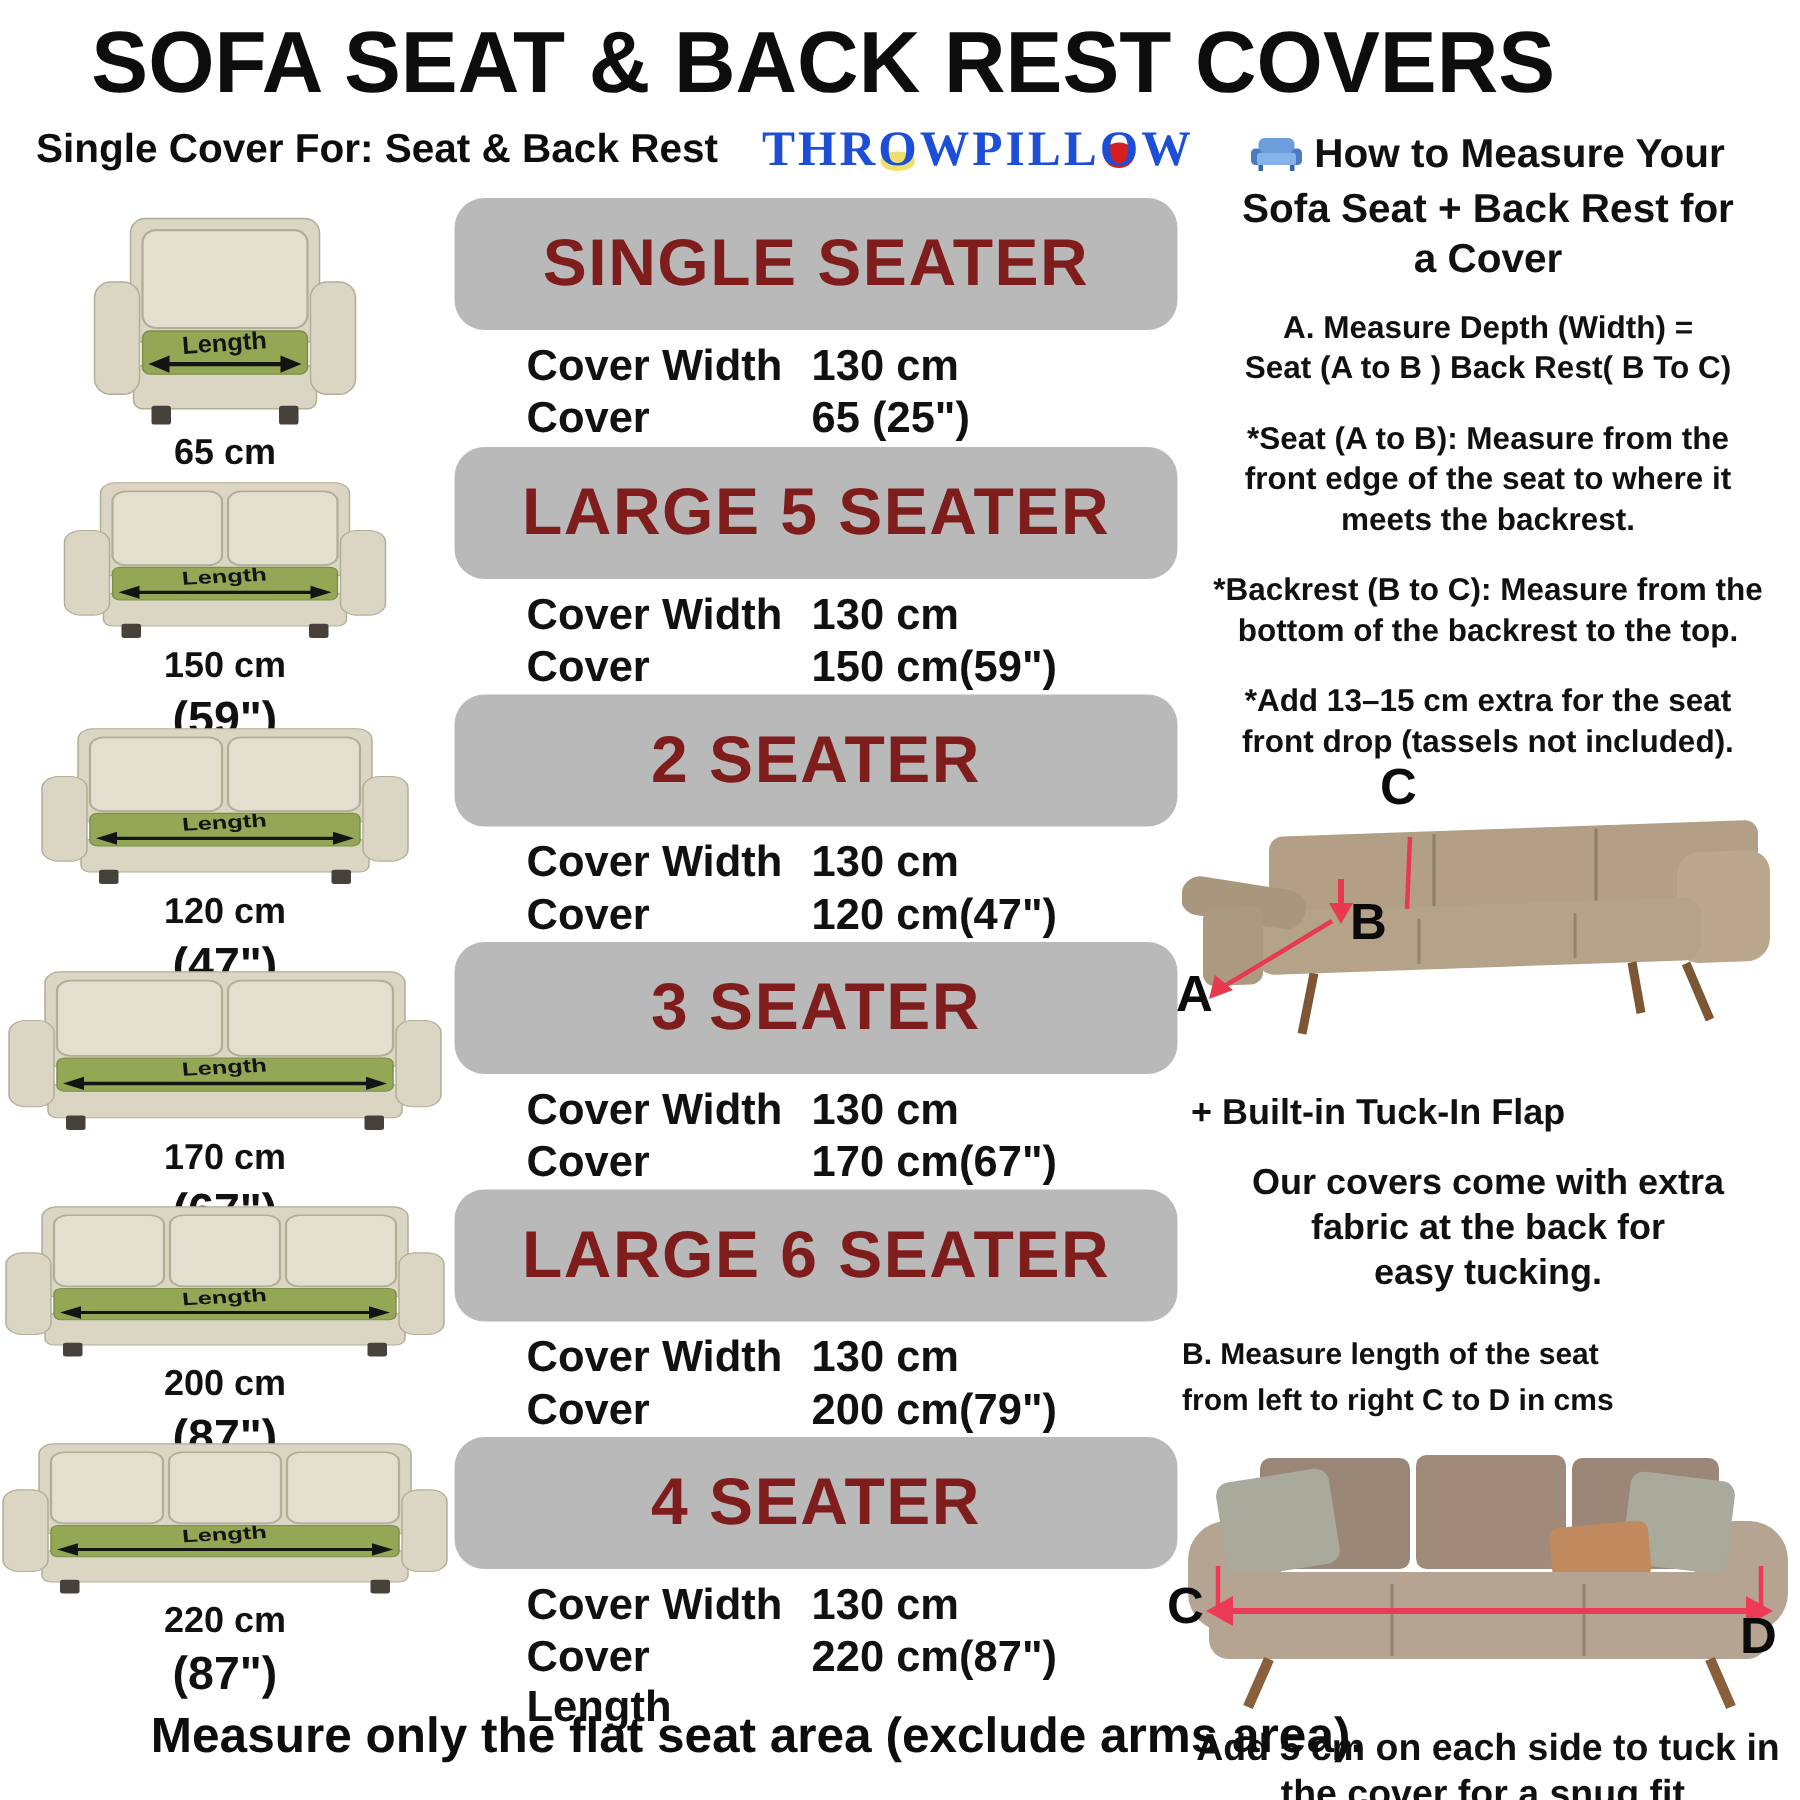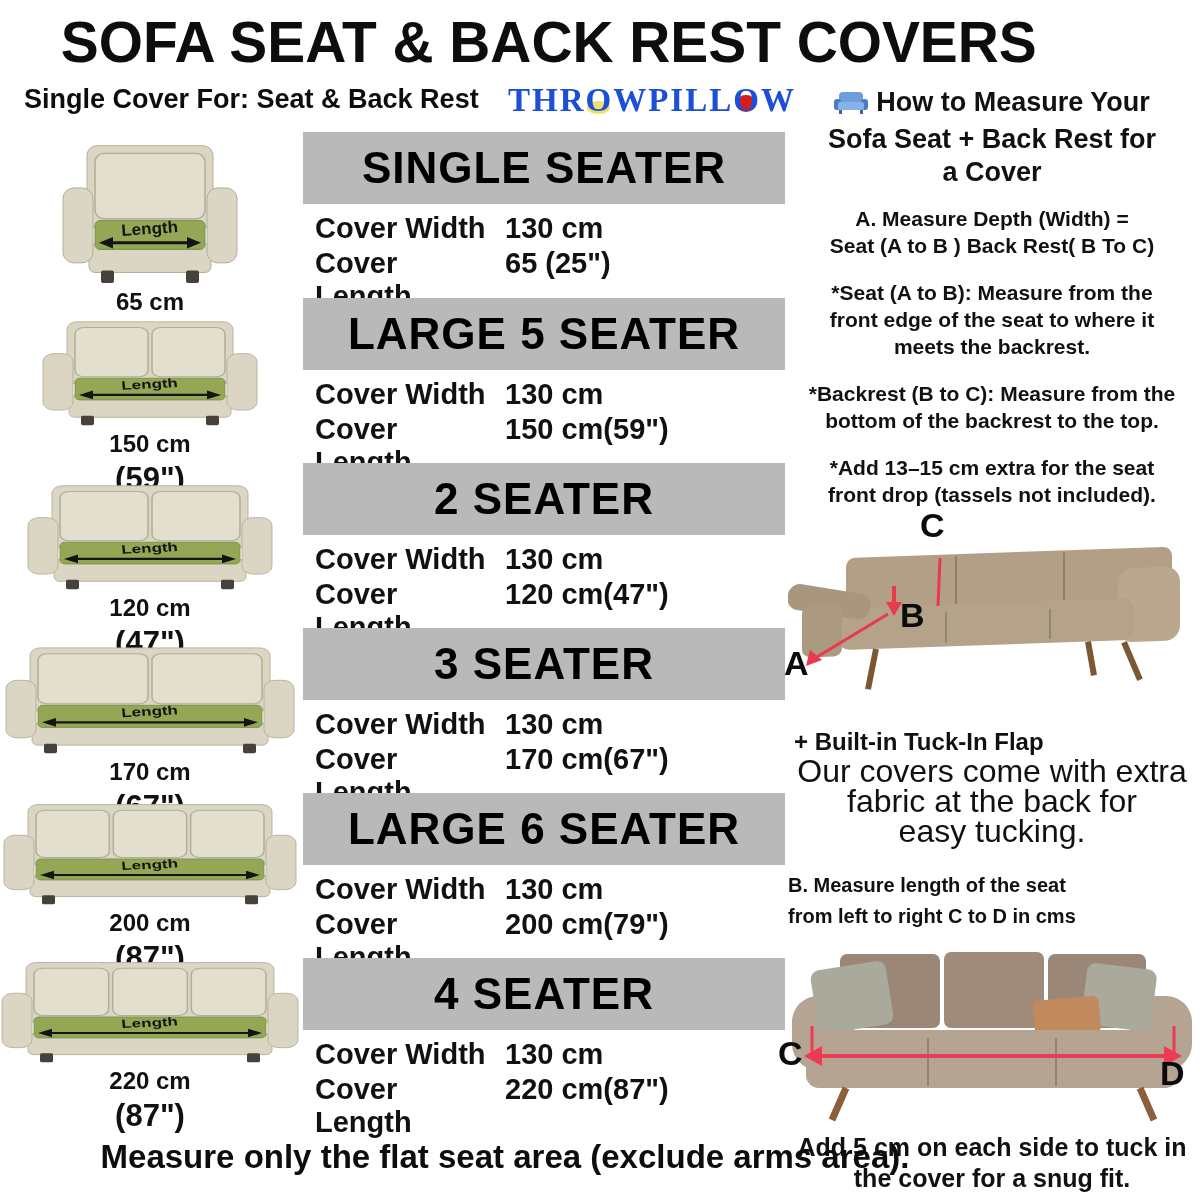--- a/index.html
+++ b/index.html
@@ -33,38 +33,38 @@
 
   
   .sofa-fig { position:absolute; left:0; width:300px; text-align:center; }
   .sofa-fig svg { display:block; margin:0 auto; }
   .len-cm { font-size:24px; font-weight:700; line-height:35px; }
   .len-in { font-size:31px; font-weight:700; line-height:35px; }
 
   
   .size-sec { position:absolute; left:303px; width:482px; }
   .size-banner {
-    height:72px; background:#b9b9b9; display:flex; align-items:center; justify-content:center;
-    font-size:44px; font-weight:800; letter-spacing:1px; color:#000000;
+    height:88px; background:#b9b9b9; display:flex; align-items:center; justify-content:center;
+    font-size:44px; font-weight:800; letter-spacing:1px; color:#7f1d1d;border-radius:20px;
   }
   .spec-rows { padding:8px 0 0 12px; }
-  .spec-row { display:flex; align-items:baseline; height:35px; }
+  .spec-row { display:flex; align-items:baseline; height:35px;margin-left:36px; }
   .spec-label { width:172px; font-size:29px; font-weight:700; }
   .spec-value { font-size:29px; font-weight:600; margin-left:18px; }
 
   
   .guide { position:absolute; left:788px; top:86px; width:408px; text-align:center; }
   .guide-heading { font-size:27px; font-weight:700; line-height:33px; white-space:pre-line; }
   .couch-icon { display:inline-block; vertical-align:-4px; margin-right:8px; }
   .step-a { margin-top:16px; font-size:21px; font-weight:700; line-height:27px; white-space:pre-line; }
   .g-note { margin-top:20px; font-size:21px; font-weight:700; line-height:27px; white-space:pre-line; }
   .photo-wrap { position:relative; margin-top:6px; }
   .photo-label { position:absolute; font-size:34px; font-weight:700; color:#0b0b0b; }
   .tuckin-title { margin-top:18px; font-size:24px; font-weight:700; text-align:left; padding-left:6px; }
-  .tuckin-text { font-size:32px; font-weight:400; line-height:30px; white-space:pre-line; }
+  .tuckin-text { margin-top:18px; font-size:24px; font-weight:700; line-height:30px; white-space:pre-line; }
   .step-b { margin-top:24px; font-size:20px; font-weight:700; line-height:31px; white-space:pre-line; text-align:left; }
   .snug-note { margin-top:6px; font-size:25px; font-weight:700; line-height:31px; white-space:pre-line; }
 
   
   .footer-note {
     position:absolute; top:1138px; left:0; width:1010px; text-align:center;
     font-size:33px; font-weight:700; color:#0d0d0d;
   }
 </style>
 </head>

